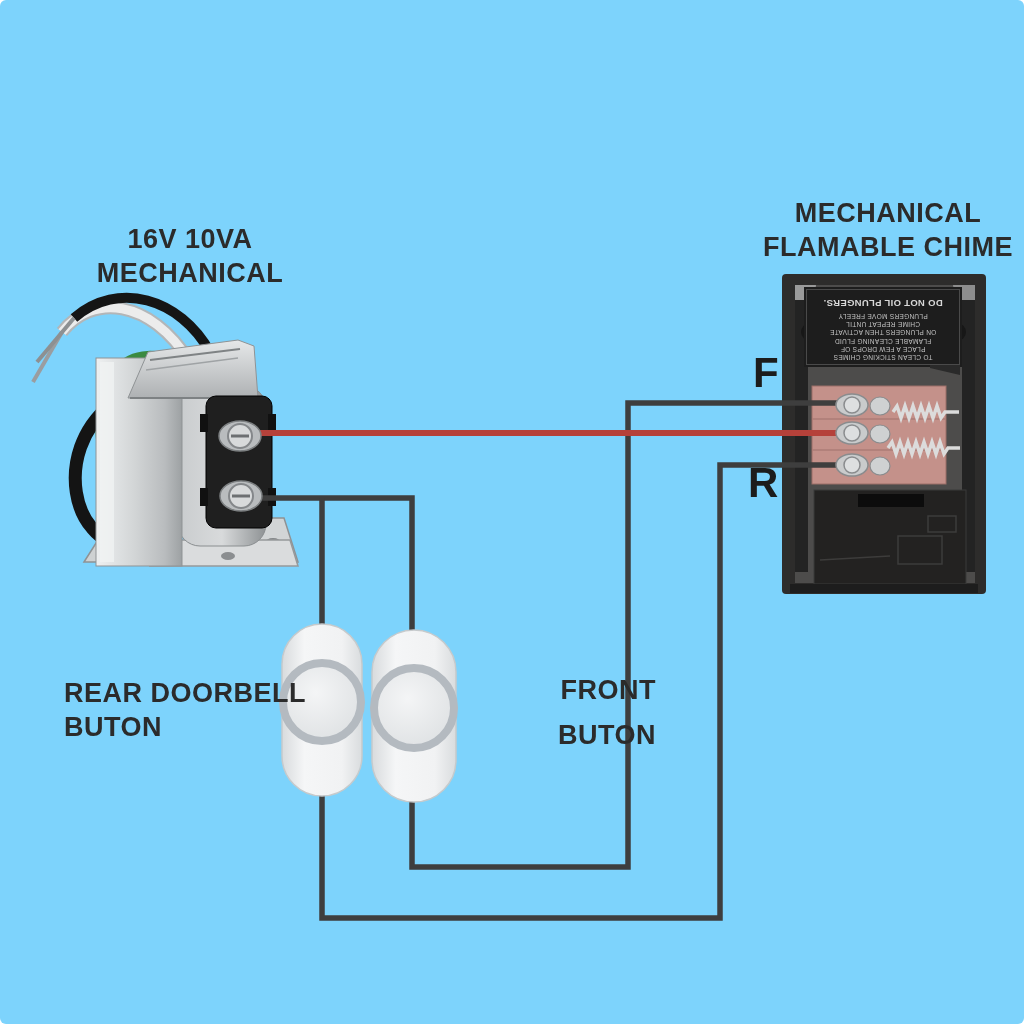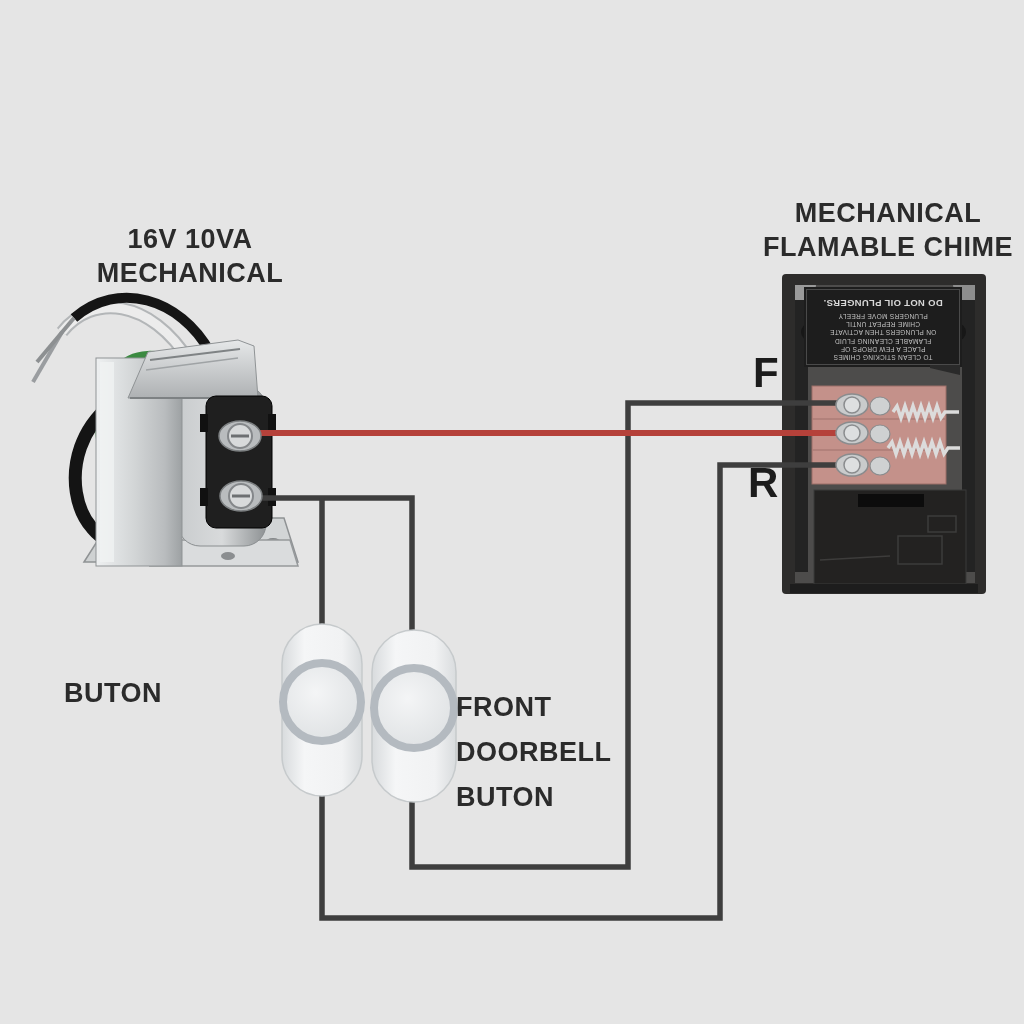--- a/index.html
+++ b/index.html
@@ -1,17 +1,17 @@
 <!DOCTYPE html>
 <html><head>
 <meta charset="utf-8">
 <style>
   html,body{margin:0;padding:0;background:#ffffff;}
-  .stage{position:relative;width:1024px;height:1024px;background:#e5e5e5;overflow:hidden;
-         font-family:"Liberation Sans",sans-serif;color:#262626;}
+  .stage{position:relative;width:1024px;height:1024px;background:#7dd3fc;overflow:hidden;
+         font-family:"Liberation Sans",sans-serif;color:#262626;border-radius:6px;}
   svg{position:absolute;left:0;top:0;}
   .lbl{position:absolute;font-weight:700;color:#2b2b2b;letter-spacing:.5px;line-height:34px;font-size:27px;}
   .lbl.center{text-align:center;}
   .term-lbl{position:absolute;font-size:42px;font-weight:700;color:#1c1c1c;line-height:42px;}
   .warn{position:absolute;left:806px;top:289px;width:154px;height:76px;background:#1d1d1d;
         transform:rotate(180deg);color:#c3c3c3;text-align:center;overflow:hidden;
         border:1px solid #4a4a4a;box-sizing:border-box;padding-top:3px;}
   .warn span{display:block;font-size:6.5px;line-height:8.2px;letter-spacing:.3px;white-space:nowrap;}
   .warn span:last-child{font-size:9.5px;font-weight:700;line-height:13px;margin-top:2px;color:#d8d8d8;}
 </style>
@@ -153,26 +153,26 @@
 
   <div class="lbl center" style="left:760px;top:196px;width:256px;">
     <div>MECHANICAL</div>
     <div>FLAMABLE CHIME</div>
   </div>
 
   <div class="term-lbl" style="left:753px;top:352px;">F</div>
   <div class="term-lbl" style="left:748px;top:462px;">R</div>
 
   <div class="lbl" style="left:64px;top:676px;width:250px;">
+    <div>REAR DOORBELL</div>
     <div>BUTON</div>
   </div>
 
-  <div class="lbl" style="left:456px;top:685px;width:200px;line-height:45px;">
+  <div class="lbl" style="left:456px;top:668px;width:200px;line-height:45px;text-align:right;">
     <div>FRONT</div>
-    <div>DOORBELL</div>
     <div>BUTON</div>
   </div>
 
   <div class="warn">
     <span>TO CLEAN STICKING CHIMES</span>
     <span>PLACE A FEW DROPS OF</span>
     <span>FLAMABLE CLEANING FLUID</span>
     <span>ON PLUNGERS THEN ACTIVATE</span>
     <span>CHIME REPEAT UNTIL</span>
     <span>PLUNGERS MOVE FREELY</span>

